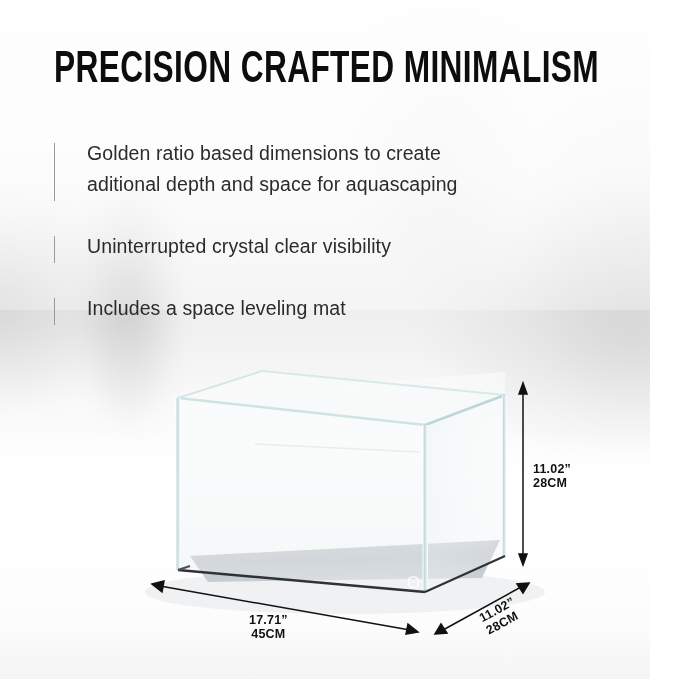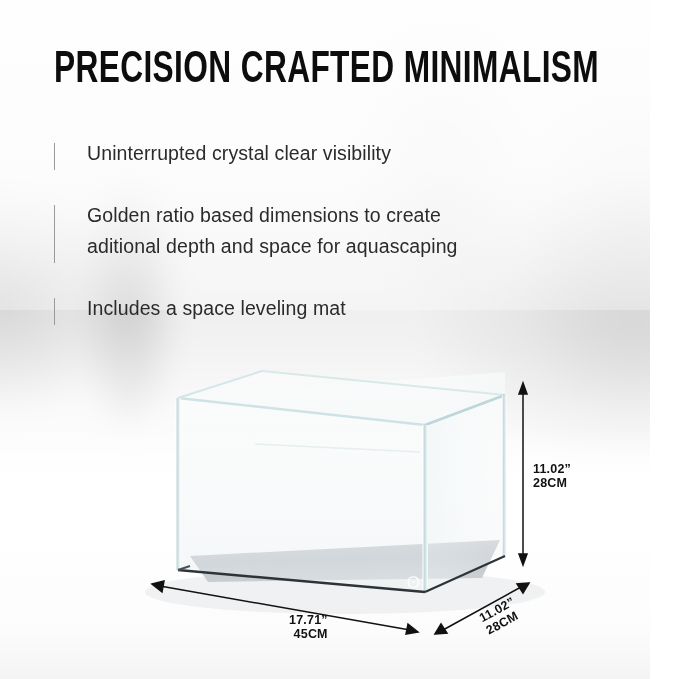--- a/index.html
+++ b/index.html
@@ -126,53 +126,52 @@
     letter-spacing: 0.2px;
     white-space: pre-line;
   }
   #dim-height-label {
     left: 533px;
     top: 462px;
   }
   #dim-width-label {
     left: 249px;
     top: 613px;
-    text-align: right;
-    margin-left: 40px;
+    text-align: center;
   }
   #dim-depth-label {
     left: 477px;
     top: 613px;
     transform: rotate(-29deg);
     transform-origin: left top;
   }
 </style>
 </head>
 <body>
 
 <div id="canvas">
 
   <div class="bg-layer"></div>
   <div class="bg-soft-white"></div>
   <div class="bg-table"></div>
 
   <div class="headline">PRECISION CRAFTED MINIMALISM</div>
 
   <div class="features">
-    <div class="feature">
-      <div class="feature-tick short"></div>
-      <div class="feature-text">Uninterrupted crystal clear visibility</div>
-    </div>
     <div class="feature">
       <div class="feature-tick tall"></div>
       <div class="feature-text">Golden ratio based dimensions to create
 aditional depth and space for aquascaping</div>
     </div>
     <div class="feature">
       <div class="feature-tick short"></div>
+      <div class="feature-text">Uninterrupted crystal clear visibility</div>
+    </div>
+    <div class="feature">
+      <div class="feature-tick short"></div>
       <div class="feature-text">Includes a space leveling mat</div>
     </div>
   </div>
 
   <div class="tank-stage">
     <svg class="tank-svg" width="679" height="679" viewBox="0 0 679 679">
       <defs>
         <linearGradient id="gFrontGlass" x1="0" y1="0" x2="0" y2="1">
           <stop offset="0%" stop-color="#ffffff" stop-opacity="0.30"></stop>
           <stop offset="45%" stop-color="#f9fbfb" stop-opacity="0.22"></stop>

